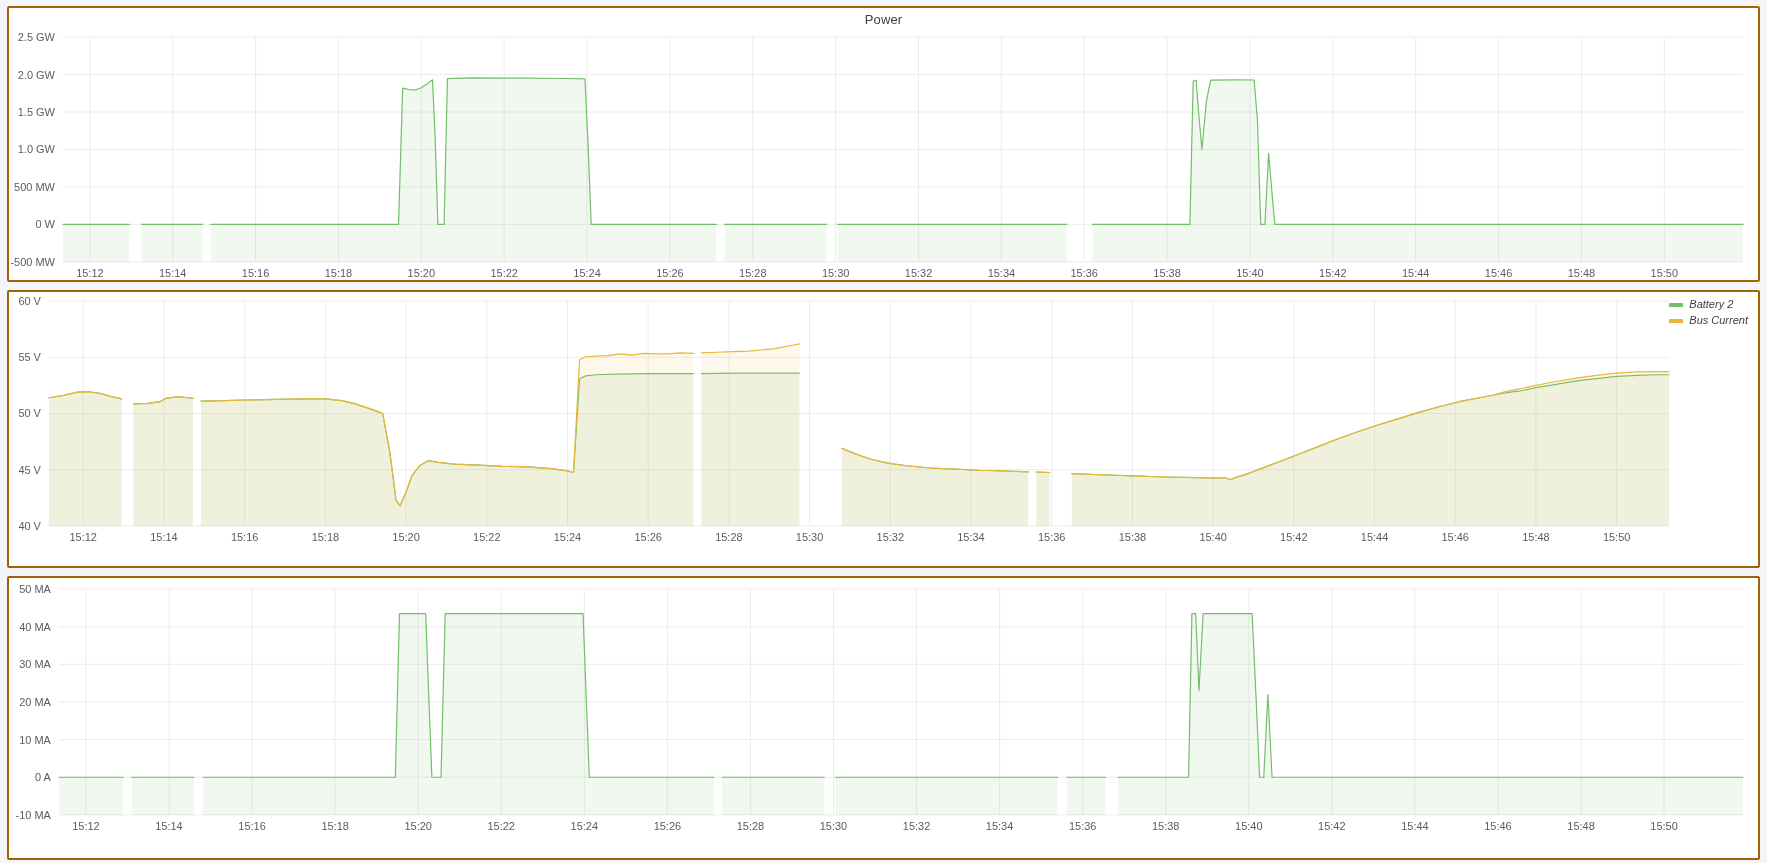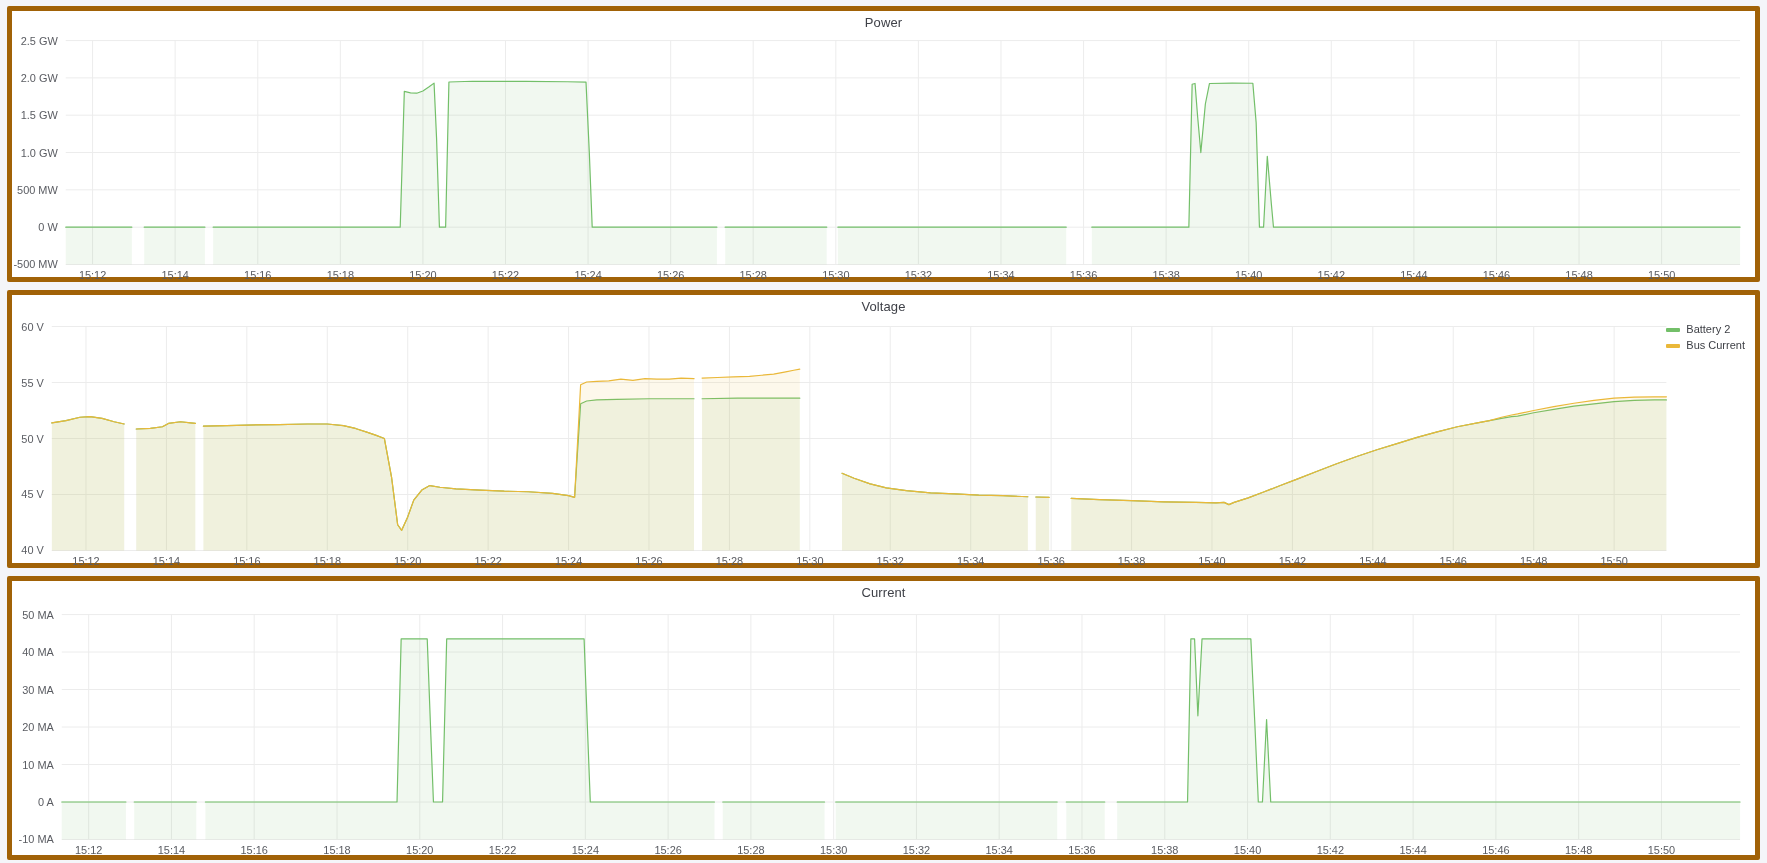--- a/index.html
+++ b/index.html
@@ -4,21 +4,21 @@
 <style>
   html,body{margin:0;padding:0;}
   body{
     width:1767px;height:863px;box-sizing:border-box;
     background:#f4f5f9;padding:6px 7px 0 7px;
     font-family:"Liberation Sans",sans-serif;
     overflow:hidden;
   }
   .panel{
     background:#ffffff;
-    border:5px solid #a16207;
+    border:2px solid #a16207;
     border-radius:2px;
     margin-bottom:8px;
     position:relative;
     box-sizing:border-box;
   }
   .panel-h1{height:276px;}
   .panel-h2{height:278px;}
   .panel-h3{height:284px;}
   .panel-title{
     height:22px;line-height:24px;text-align:center;
@@ -29,21 +29,21 @@
   .plot{position:relative;width:100%;}
   .plot svg{display:block;width:100%;overflow:visible;}
   svg text{
     font-family:"Liberation Sans",sans-serif;
     font-size:11px;fill:#5a5c62;
   }
   .legend{
     position:absolute;top:6px;right:10px;
     display:flex;flex-direction:column;gap:3px;
   }
-  .legend-item{display:flex;align-items:center;gap:6px;cursor:pointer;}
+  .legend-item{display:flex;align-items:center;gap:6px;cursor:pointer;font-style:italic;}
   .legend-swatch{width:14px;height:4px;border-radius:1px;flex:0 0 auto;}
   .legend-label{font-size:11px;color:#3d3f45;line-height:13px;}
 </style>
 </head>
 <body>
 
 <div class="panel panel-h1">
   <div class="panel-title">Power</div>
   <div class="plot">
     <svg id="svg-0" viewBox="0 0 1751 254" height="254">
@@ -111,21 +111,20 @@
         <path d="M 716.43,194.50 L 818.47,194.50" fill="none" stroke="#73BF69" stroke-width="1.2" stroke-linejoin="round" stroke-linecap="round"></path>
         <path d="M 829.67,232 L 829.67,194.50 L 1059.05,194.50 L 1059.05,232 Z" fill="#73BF69" fill-opacity="0.1" stroke="none"></path>
         <path d="M 829.67,194.50 L 1059.05,194.50" fill="none" stroke="#73BF69" stroke-width="1.2" stroke-linejoin="round" stroke-linecap="round"></path>
         <path d="M 1084.77,232 L 1084.77,194.50 L 1182.25,194.50 L 1185.56,50.88 L 1188.47,50.13 L 1190.96,82.00 L 1194.28,119.50 L 1198.84,70.75 L 1202.99,50.13 L 1225.80,49.75 L 1246.54,49.90 L 1249.86,89.50 L 1253.18,194.50 L 1257.32,194.50 L 1261.06,123.25 L 1265.21,172.00 L 1267.28,194.50 L 1736.00,194.50 L 1736.00,232 Z" fill="#73BF69" fill-opacity="0.1" stroke="none"></path>
         <path d="M 1084.77,194.50 L 1182.25,194.50 L 1185.56,50.88 L 1188.47,50.13 L 1190.96,82.00 L 1194.28,119.50 L 1198.84,70.75 L 1202.99,50.13 L 1225.80,49.75 L 1246.54,49.90 L 1249.86,89.50 L 1253.18,194.50 L 1257.32,194.50 L 1261.06,123.25 L 1265.21,172.00 L 1267.28,194.50 L 1736.00,194.50" fill="none" stroke="#73BF69" stroke-width="1.2" stroke-linejoin="round" stroke-linecap="round"></path>
       </svg>
   </div>
 </div>
 
 <div class="panel panel-h2">
-  <div class="panel-title">Voltage</div>
   <div class="plot">
     <svg id="svg-1" viewBox="0 0 1751 256" height="256">
         <line x1="40" y1="9" x2="1662" y2="9" stroke="#ececec" stroke-width="1"></line>
         <text x="32" y="13" text-anchor="end">60 V</text>
         <line x1="40" y1="65.25" x2="1662" y2="65.25" stroke="#ececec" stroke-width="1"></line>
         <text x="32" y="69.25" text-anchor="end">55 V</text>
         <line x1="40" y1="121.5" x2="1662" y2="121.5" stroke="#ececec" stroke-width="1"></line>
         <text x="32" y="125.5" text-anchor="end">50 V</text>
         <line x1="40" y1="177.75" x2="1662" y2="177.75" stroke="#ececec" stroke-width="1"></line>
         <text x="32" y="181.75" text-anchor="end">45 V</text>
@@ -207,21 +206,20 @@
         </div>
         <div class="legend-item">
           <span class="legend-swatch" style="background: rgb(234, 184, 57);"></span>
           <span class="legend-label">Bus Current</span>
         </div>
       </div>
   </div>
 </div>
 
 <div class="panel panel-h3">
-  <div class="panel-title">Current</div>
   <div class="plot">
     <svg id="svg-2" viewBox="0 0 1751 262" height="262">
         <line x1="50" y1="11" x2="1736" y2="11" stroke="#ececec" stroke-width="1"></line>
         <text x="42" y="15" text-anchor="end">50 MA</text>
         <line x1="50" y1="48.66666666666666" x2="1736" y2="48.66666666666666" stroke="#ececec" stroke-width="1"></line>
         <text x="42" y="52.66666666666666" text-anchor="end">40 MA</text>
         <line x1="50" y1="86.33333333333334" x2="1736" y2="86.33333333333334" stroke="#ececec" stroke-width="1"></line>
         <text x="42" y="90.33333333333334" text-anchor="end">30 MA</text>
         <line x1="50" y1="124" x2="1736" y2="124" stroke="#ececec" stroke-width="1"></line>
         <text x="42" y="128" text-anchor="end">20 MA</text>

